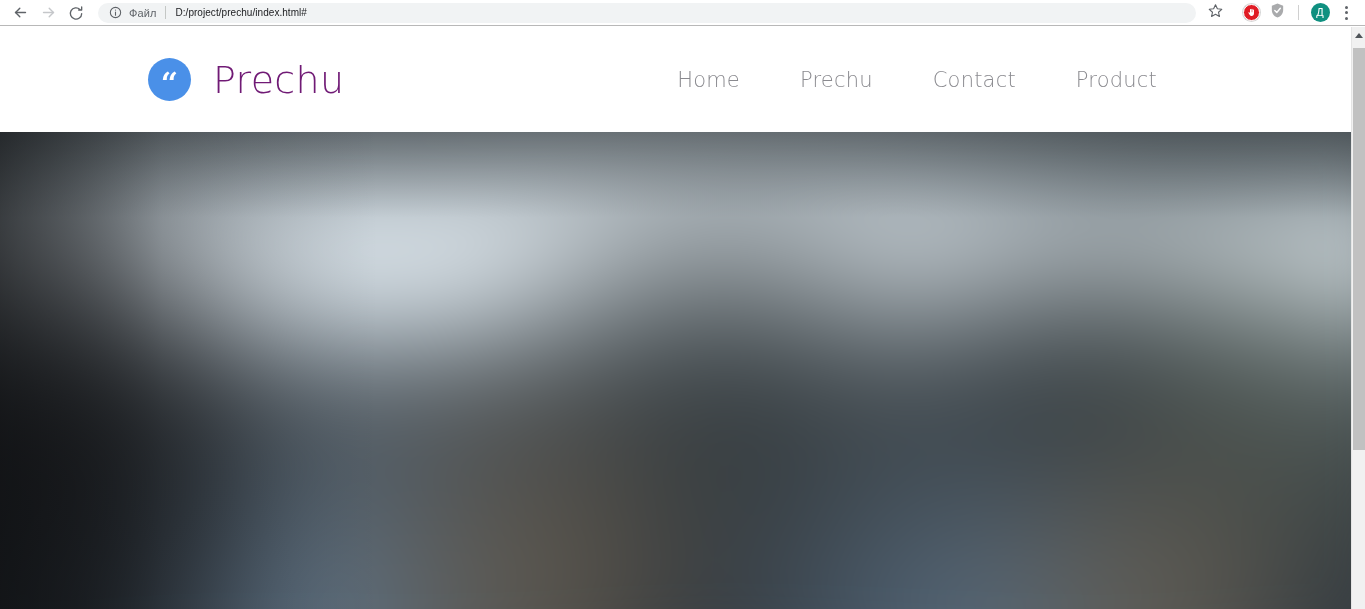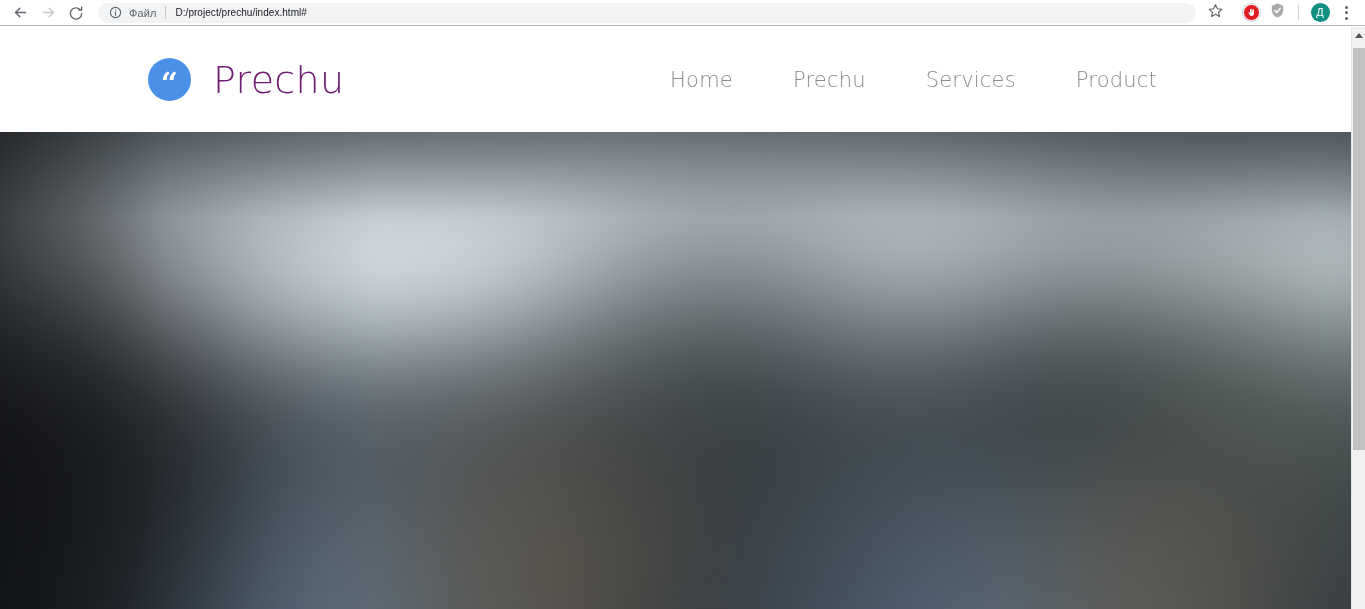--- a/index.html
+++ b/index.html
@@ -428,21 +428,21 @@
     <div class="brand">
       <div class="brand-badge">
         <span class="brand-badge-glyph">“</span>
       </div>
       <div class="brand-name">Prechu</div>
     </div>
 
     <nav class="site-nav">
       <a class="nav-link" href="#">Home</a>
       <a class="nav-link" href="#">Prechu</a>
-      <a class="nav-link" href="#">Services</a>
+      <a class="nav-link" href="#">Contact</a>
       <a class="nav-link" href="#">Product</a>
     </nav>
 
   </header>
 
   <section class="hero">
     <div class="hero-layer hero-base">
       <div class="hero-blob b-light-left"></div>
       <div class="hero-blob b-light-band"></div>
       <div class="hero-blob b-dark-top-mid"></div>

